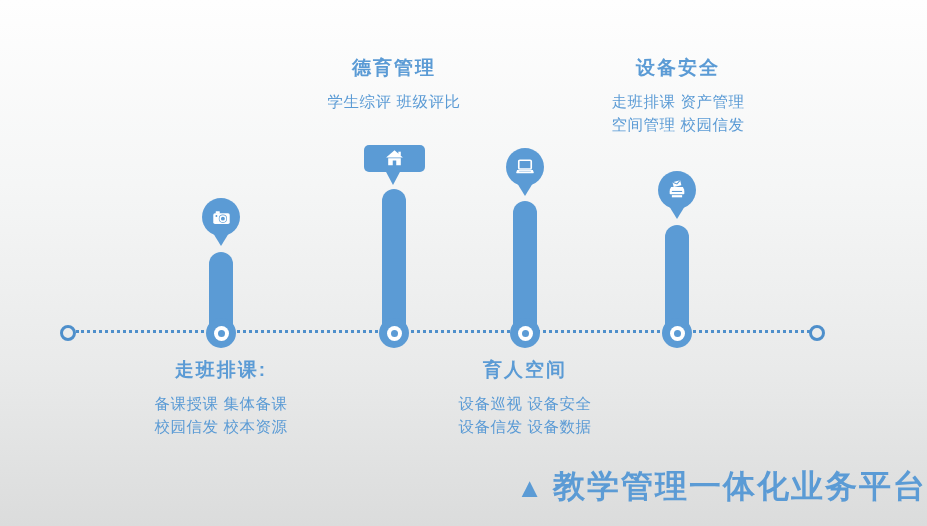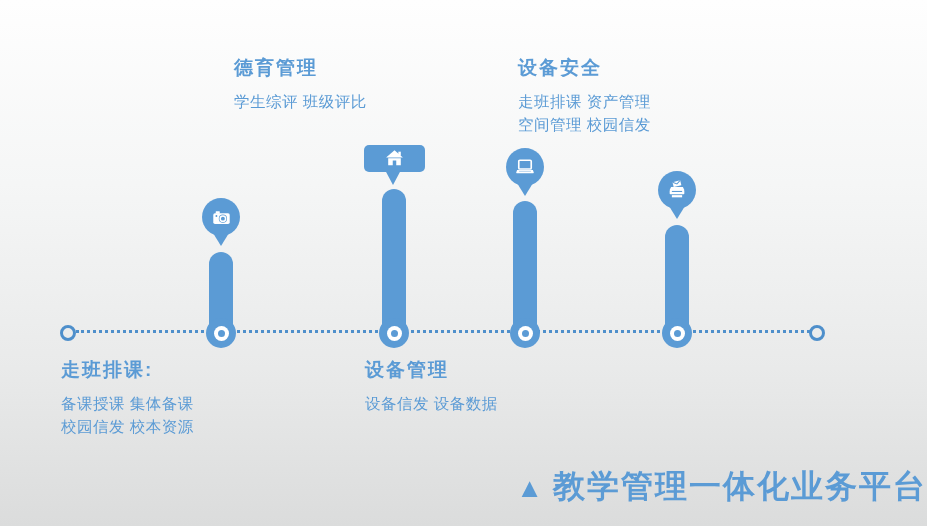--- a/index.html
+++ b/index.html
@@ -4,21 +4,21 @@
 <style>
   html,body{margin:0;padding:0;}
   .canvas{
     position:relative;
     width:927px;height:526px;
     overflow:hidden;
     background:linear-gradient(180deg,#fefefe 0%,#f5f6f6 35%,#e9eaea 70%,#dbdcdc 100%);
     font-family:"Liberation Sans","DejaVu Sans",sans-serif;
   }
   
-  .tgroup{position:absolute;width:320px;}
+  .tgroup{position:absolute;width:320px;text-align:center;}
   .heading{
     font-size:19px;font-weight:bold;color:#5B9BD5;
     letter-spacing:2px;line-height:26px;margin-bottom:9px;
   }
   .subline{font-size:15.5px;color:#5B9BD5;line-height:23px;letter-spacing:0.5px;}
   .g-top-0{left:234px;top:55px;}
   .g-top-1{left:518px;top:55px;}
   .g-bot-0{left:61px;top:357px;}
   .g-bot-1{left:365px;top:357px;}
   
@@ -163,21 +163,22 @@
         <div class="node-dot"></div>
       </div>
   </div>
 
   <div class="tgroup g-bot-0">
     <div class="heading">走班排课:</div>
     <div class="subline">备课授课 集体备课</div>
     <div class="subline">校园信发 校本资源</div>
   </div>
   <div class="tgroup g-bot-1">
-    <div class="heading">设备管理</div>
+    <div class="heading">育人空间</div>
+    <div class="subline">设备巡视 设备安全</div>
     <div class="subline">设备信发 设备数据</div>
   </div>
 
   <div class="title">
     <span class="tri">▲</span><span>教学管理一体化业务平台</span>
   </div>
 
 </div>
 
 </body></html>

